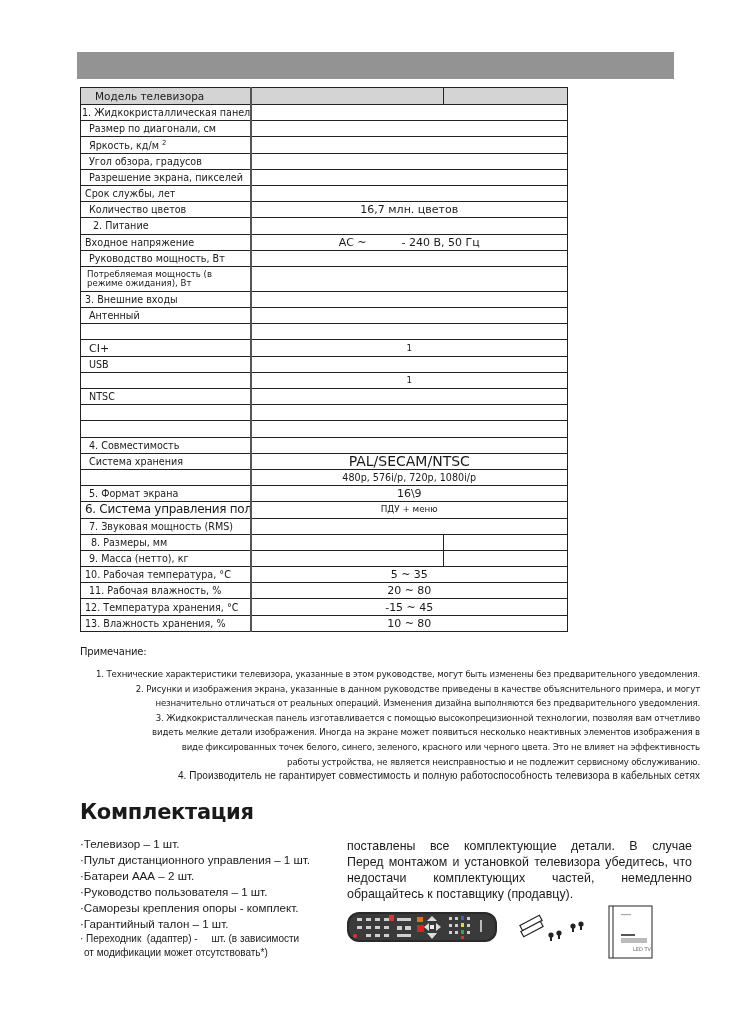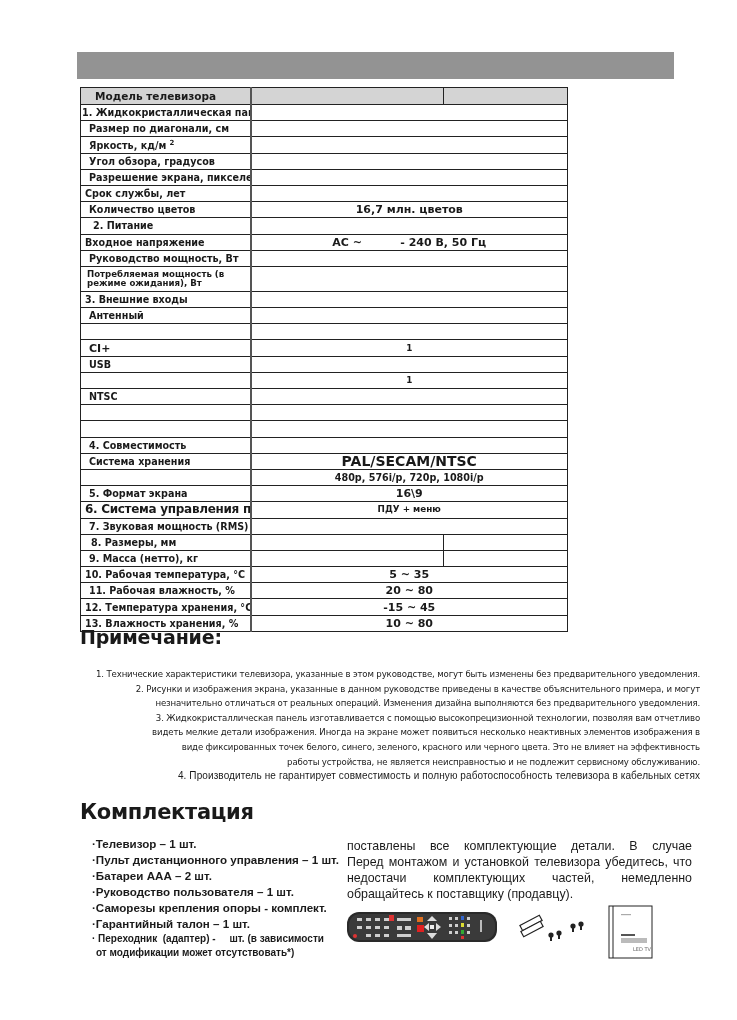--- a/index.html
+++ b/index.html
@@ -1,36 +1,36 @@
 <!DOCTYPE html>
 <html><head>
 <meta charset="utf-8">
 <style>
   html, body { margin:0; padding:0; background:#ffffff; }
   body { width:737px; height:1020px; position:relative; overflow:hidden;
          font-family:"DejaVu Sans", sans-serif; color:#1a1a1a; }
   .header-bar { position:absolute; left:77px; top:52px; width:597px; height:27px; background:#939393; }
   table.spec { position:absolute; left:80px; top:87px; width:488px; border-collapse:collapse;
-               table-layout:fixed; font-size:9.6px;font-weight:bold; }
+               table-layout:fixed; font-size:9.6px; }
   table.spec td { border:1.2px solid #222; padding:0 4px; height:15.2px; line-height:13px;
                   white-space:nowrap; overflow:hidden; }
   table.spec td.lab { width:162px; border-right:2.5px solid #555; }
   table.spec td.val { text-align:center; font-size:11px; }
   table.spec td.small { font-size:8.8px; }
   table.spec tr.hdr td { background:#d4d4d4; height:16px; }
   table.spec tr.hdr td.lab { padding-left:14px; font-size:10.5px; }
   table.spec td.tall { height:22px; line-height:9px; font-size:8.6px; padding:1px 6px; white-space:normal; }
   .indent { padding-left:8px !important; }
   sup { font-size:7px; vertical-align:4px; }
-  .note-title { position:absolute; left:80px; top:626px; font-size:19px; font-weight:bold; letter-spacing:-0.2px; }
+  .note-title { position:absolute; left:80px; top:646px; font-size:10px; font-weight:normal; letter-spacing:-0.2px; }
   .notes { position:absolute; left:80px; top:667px; width:620px; font-size:8.6px; line-height:14.6px; letter-spacing:-0.15px; }
   .notes p { margin:0; white-space:nowrap;text-align:right; }
   .notes p.wide { font-family:"Liberation Sans", sans-serif; font-size:10px; letter-spacing:0.1px; }
   .kit-title { position:absolute; left:80px; top:800px; font-size:21px; font-weight:bold; letter-spacing:-0.3px; }
-  .kit-list { position:absolute; left:92px; top:836px; font-family:"Liberation Sans", sans-serif; font-size:11.6px; line-height:16px;font-weight:bold; }
+  .kit-list { position:absolute; left:80px; top:836px; font-family:"Liberation Sans", sans-serif; font-size:11.6px; line-height:16px; }
   .kit-list div { white-space:nowrap; }
   .kit-list .small { font-size:10px; line-height:13.5px; }
   .kit-list .cont { padding-left:4px; }
   .warn { position:absolute; left:347px; top:838px; width:345px; font-family:"Liberation Sans", sans-serif;
           font-size:12.4px; line-height:16px; text-align:justify; }
   .warn .l { display:block; white-space:nowrap; text-align:justify; text-align-last:justify; }
   .warn .l.last { text-align-last:left; }
   .pics { position:absolute; left:345px; top:904px; width:320px; height:60px; }
 </style>
 </head>

